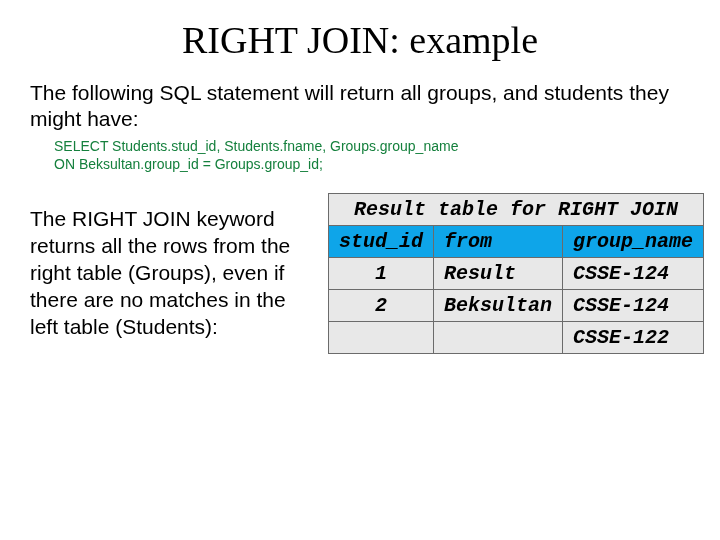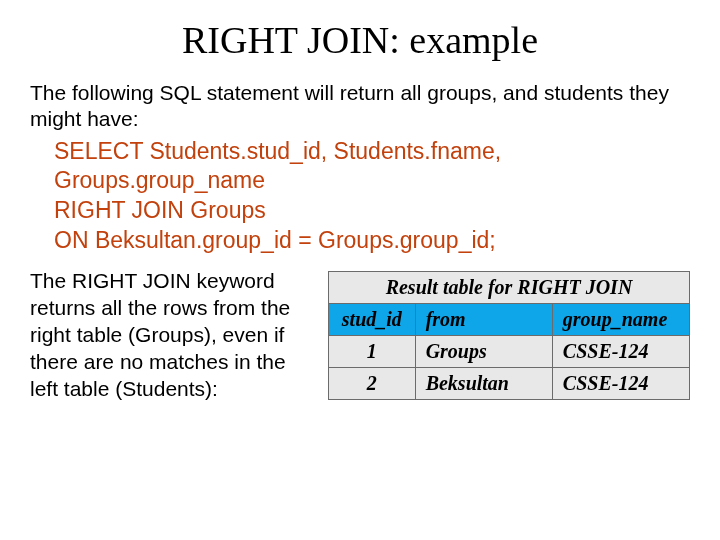--- a/index.html
+++ b/index.html
@@ -18,41 +18,41 @@
       text-align: center;
       margin-bottom: 18px;
       font-family: Liberation Serif, serif;
     }
     .intro {
       font-size: 21px;
       line-height: 1.25;
       margin-bottom: 4px;
     }
     .sql {
-      font-size: 23px;
+      font-size: 14px;
       line-height: 1.3;
-      color: #c2410c;
+      color: #15803d;
       margin-left: 24px;
-      margin-bottom: 12px;
+      margin-bottom: 20px;
     }
     .lower {
       display: flex;
       align-items: center;
       gap: 18px;
     }
     .explain {
       font-size: 21px;
       line-height: 1.28;
       flex: 0 0 280px;
     }
     .tablewrap { flex: 1; }
     table {
       border-collapse: collapse;
       width: 100%;
-      font-family: Liberation Serif, serif;
+      font-family: Liberation Mono, monospace;
     }
     table td, table th {
       border: 1.5px solid #6b6b6b;
       padding: 4px 10px;
       text-align: left;
       font-size: 20px;
     }
     .caption {
       text-align: center !important;
       font-style: italic;
@@ -75,44 +75,48 @@
   </style>
 </head>
 <body>
 
 <h1>RIGHT JOIN: example</h1>
 
 <p class="intro">The following SQL statement will return all groups, and students they might have:</p>
 
 <div class="sql">
   <div>SELECT Students.stud_id, Students.fname, Groups.group_name</div>
-  <div>RIGHT JOIN Groups</div>
   <div>ON Beksultan.group_id = Groups.group_id;</div>
 </div>
 
 <div class="lower">
   <p class="explain">The RIGHT JOIN keyword returns all the rows from the right table (Groups), even if there are no matches in the left table (Students):</p>
 
   <div class="tablewrap">
     <table>
       <tbody>
           <tr>
         <td colspan="3" class="caption">Result table for RIGHT JOIN</td>
       </tr>
       <tr class="hdr">
         <td class="c1">stud_id</td>
         <td class="c2">from</td>
         <td class="c3">group_name</td>
       </tr>
       <tr class="row">
         <td class="c1">1</td>
-        <td class="c2">Groups</td>
+        <td class="c2">Result</td>
         <td class="c3">CSSE-124</td>
       </tr>
       <tr class="row">
         <td class="c1">2</td>
         <td class="c2">Beksultan</td>
         <td class="c3">CSSE-124</td>
       </tr>
+      <tr class="row">
+        <td class="c1"></td>
+        <td class="c2"></td>
+        <td class="c3">CSSE-122</td>
+      </tr>
     </tbody>
       </table>
   </div>
 </div>
 
 </body></html>

